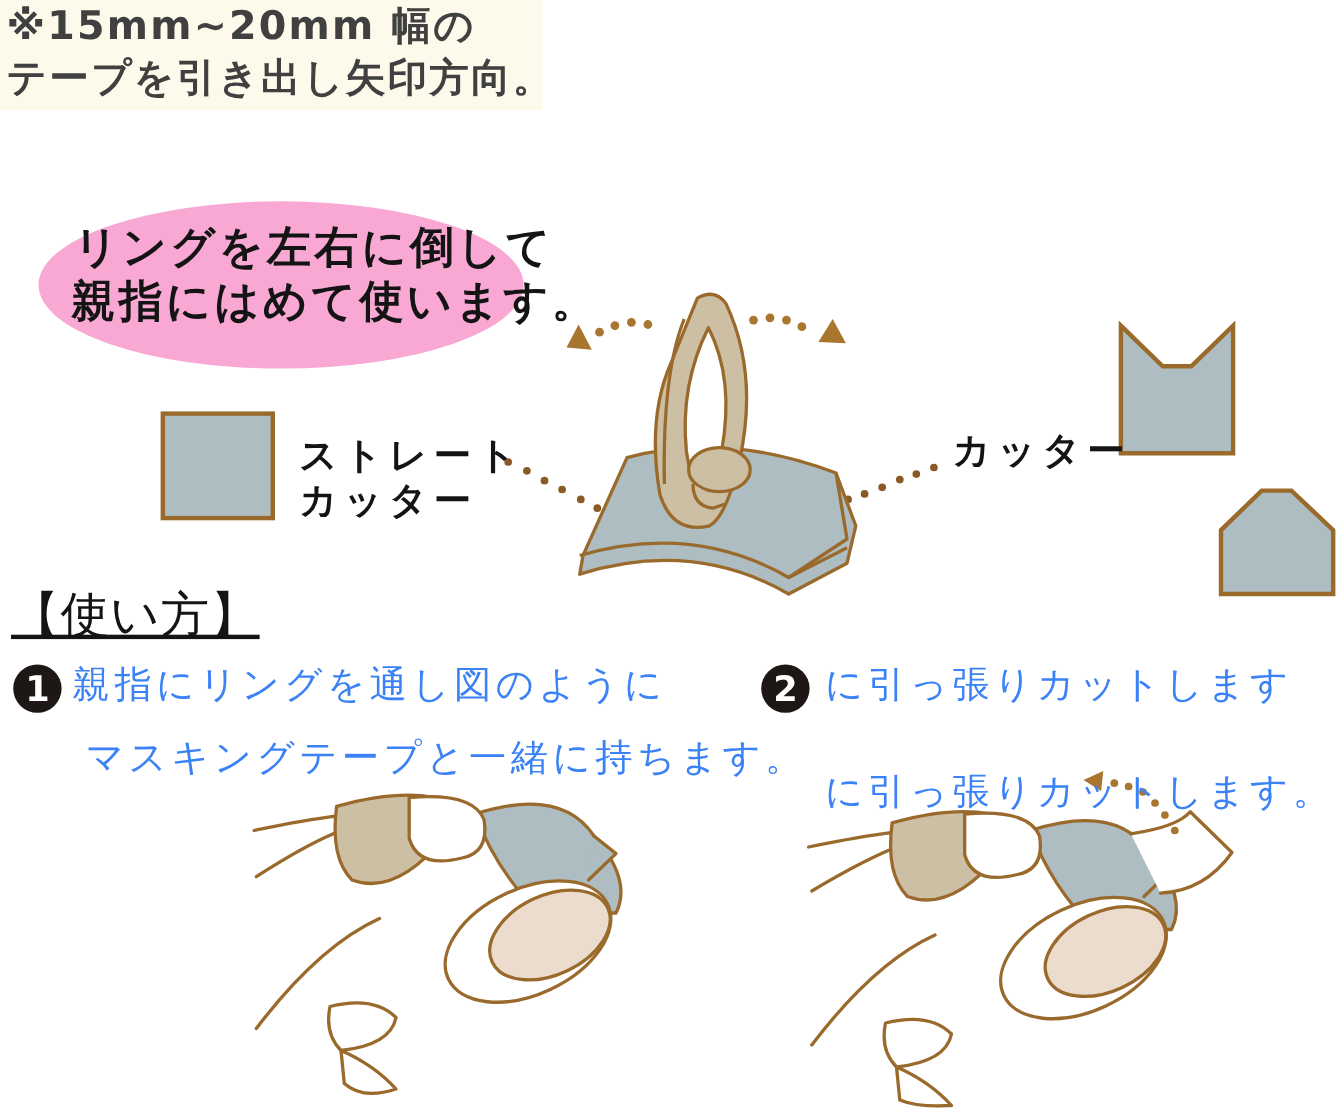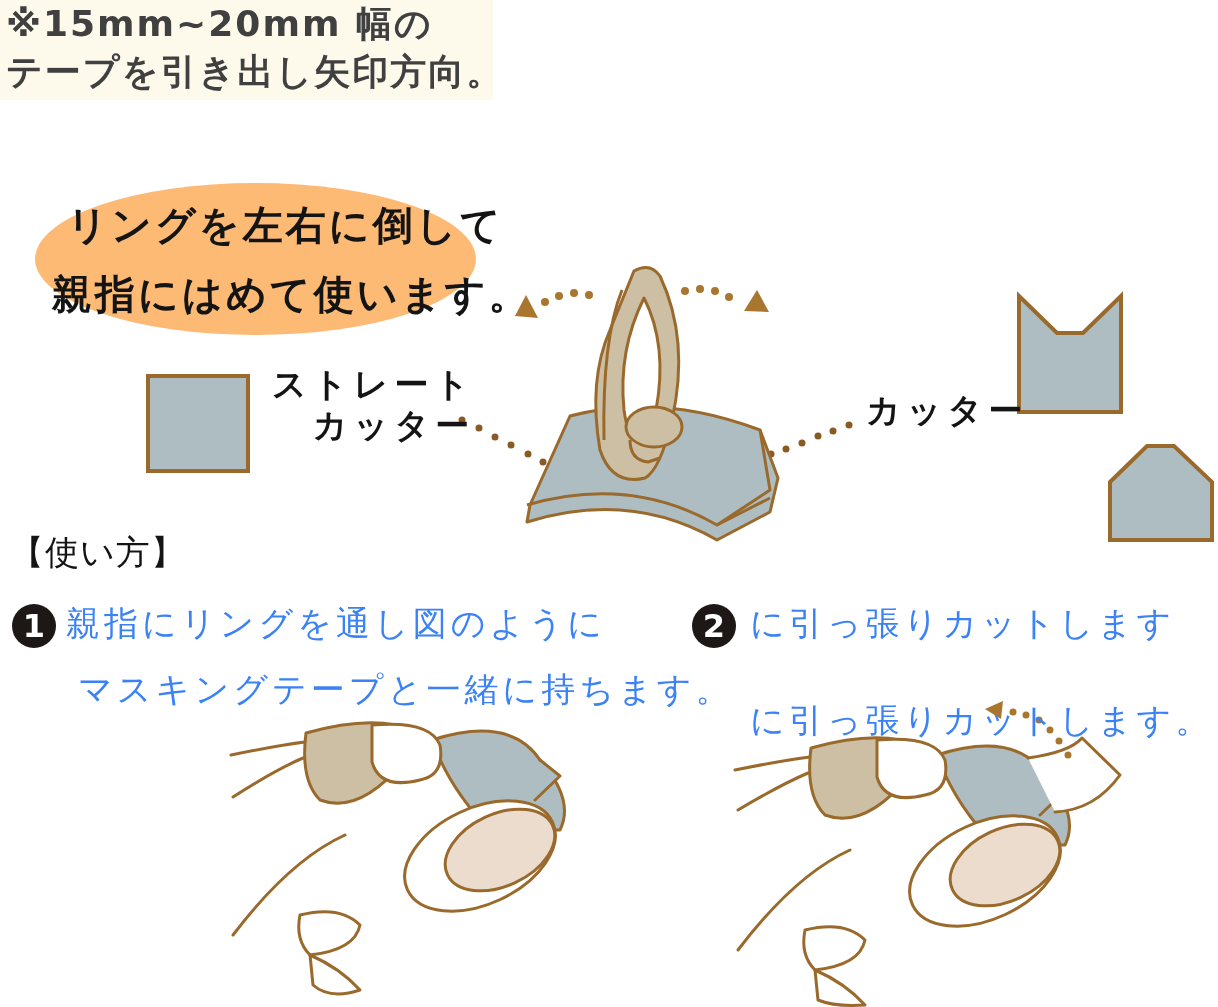--- a/index.html
+++ b/index.html
@@ -15,39 +15,39 @@
     }
     .notice .line {
       position: absolute; left: 6px; font-size: 36px; font-weight: bold;
       color: #404040; letter-spacing: 2px; white-space: nowrap; line-height: 1;
     }
     .notice .l1 { top: 6px; }
     .notice .l2 { top: 54px; }
 
     .ellipse {
       position: absolute; left: 35px; top: 183px; width: 441px; height: 152px;
-      background: #fdba74; border-radius: 50%; text-align: center;
+      background: #f9a8d4; border-radius: 50%; text-align: center;
     }
     .ellipse .line {
       position: absolute; font-size: 40px; font-weight: bold; white-space: nowrap;
       letter-spacing: 3px; line-height: 1; color: #141414;
     }
     .ellipse .l1 { left: 32px; top: 22px; }
-    .ellipse .l2 { left: 17px; top: 71px; margin-top: 20px; }
+    .ellipse .l2 { left: 30px; top: 71px; }
 
     .label {
       position: absolute; font-size: 34px; font-weight: bold; line-height: 1.22;
       letter-spacing: 6px; white-space: nowrap; color: #141414;
     }
-    .label-straight { left: 272px; top: 364px; text-align: right; }
+    .label-straight { left: 272px; top: 394px; }
     .label-cat { left: 866px; top: 390px; }
 
     .heading {
-      position: absolute; left: 10px; top: 530px; font-size: 34px;
-      letter-spacing: 1px; white-space: nowrap; color: #141414;
+      position: absolute; left: 10px; top: 530px; font-size: 44px;
+      letter-spacing: 1px; white-space: nowrap; color: #141414; text-decoration: underline;
     }
 
     .step { position: absolute; white-space: nowrap; }
     .step .badge {
       position: absolute; left: 0; top: 0; width: 44px; height: 44px; border-radius: 50%;
       background: #1d1716; color: #fff; font-weight: bold; font-size: 32px;
       display: flex; align-items: center; justify-content: center; line-height: 1;
     }
     .step .text {
       position: absolute; font-size: 34px; letter-spacing: 4px; line-height: 1;

